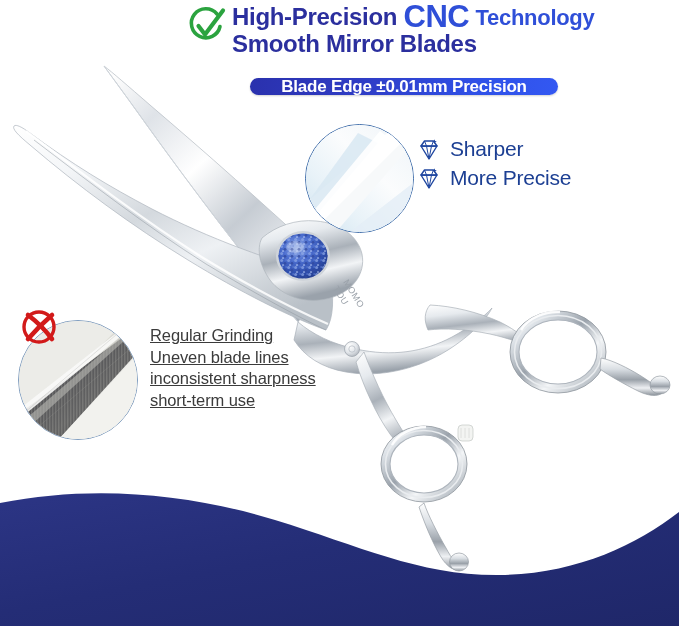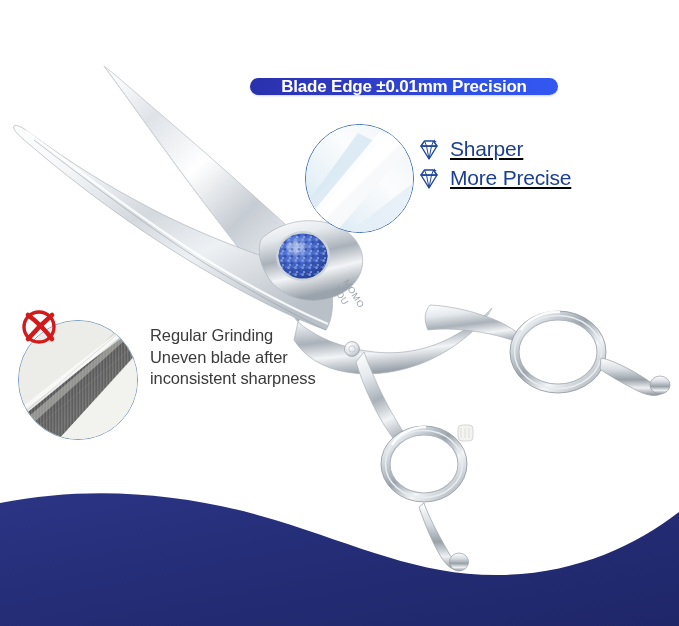--- a/index.html
+++ b/index.html
@@ -60,37 +60,37 @@
 
   
   .inset-bad{
     position:absolute;left:18px;top:320px;width:118px;height:118px;z-index:5;
     border-radius:50%;overflow:hidden;border:1.4px solid #7f9dc0;
     background:#e9e9e6;
   }
 
   
   .benefits{
-    position:absolute;left:417px;top:134px;z-index:6;text-decoration:underline;
+    position:absolute;left:417px;top:134px;z-index:6;
   }
   .benefit{
     display:flex;align-items:center;height:29px;
   }
   .gem{width:24px;height:22px;flex:0 0 24px;}
   .benefit .blabel{
     margin-left:9px;font-size:21px;color:#1c3f93;letter-spacing:-0.2px;white-space:nowrap;
   }
 
   
   .drawback{
     position:absolute;left:150px;top:325px;width:210px;z-index:6;
   }
   .drawback p{
     margin:0;font-size:16.5px;line-height:21.5px;color:#3b3b3b;
-    letter-spacing:-0.1px;font-weight:400;
+    letter-spacing:-0.1px;font-weight:400;text-decoration:underline;
   }
 
   
   .x-icon{position:absolute;left:18px;top:305px;width:42px;height:42px;z-index:7;}
 </style>
 </head>
 <body>
 
 <div id="stage">
 
@@ -299,20 +299,36 @@
       </g>
     </svg>
   </div>
 
   <svg class="x-icon" viewBox="0 0 42 42">
     <circle cx="21" cy="22" r="15" fill="none" stroke="#d21a1a" stroke-width="3.4"></circle>
     <path d="M 10,10 C 18,16 28,26 34,34" stroke="#d21a1a" stroke-width="4.6" stroke-linecap="round" fill="none"></path>
     <path d="M 34,10 C 27,16 17,26 10,34" stroke="#d21a1a" stroke-width="4.6" stroke-linecap="round" fill="none"></path>
   </svg>
 
+  <div class="headline">
+    <div class="hl-row">
+      <svg class="check-icon" viewBox="0 0 40 42">
+        <path d="M 31,8 A 14.5,14.5 0 1 0 34,20.5" fill="none" stroke="#2ba33f" stroke-width="3.6" stroke-linecap="round"></path>
+        <path d="M 12.5,20 L 19,28.5 L 37,4.5" fill="none" stroke="#2ba33f" stroke-width="4.2" stroke-linecap="round" stroke-linejoin="round"></path>
+      </svg>
+      <div class="hl-text">
+        <div class="hl-line1">
+          <span>High-Precision</span>
+          <span class="cnc">CNC</span>
+          <span class="tech">Technology</span>
+        </div>
+        <div class="hl-line2">Smooth Mirror Blades</div>
+      </div>
+    </div>
+  </div>
 
   <div class="pill">
     <span>Blade Edge ±0.01mm Precision</span>
   </div>
 
   <div class="benefits">
 
     <div class="benefit">
       <svg class="gem" viewBox="0 0 24 22">
         <polygon points="4,8 12,21 20,8" fill="#ffffff" stroke="#1f46a0" stroke-width="1.4" stroke-linejoin="round"></polygon>
@@ -339,17 +355,18 @@
         <path d="M 17.5,1.2 L 18.1,3 L 19.9,3.6 L 18.1,4.2 L 17.5,6 L 16.9,4.2 L 15.1,3.6 L 16.9,3 Z" fill="#1f46a0"></path>
       </svg>
       <span class="blabel">More Precise</span>
     </div>
 
 
   </div>
 
   <div class="drawback">
     <p>Regular Grinding</p>
-    <p>Uneven blade after</p>
+    <p>Uneven blade lines</p>
     <p>inconsistent sharpness</p>
+    <p>short-term use</p>
   </div>
 
 </div>
 
 </body></html>

